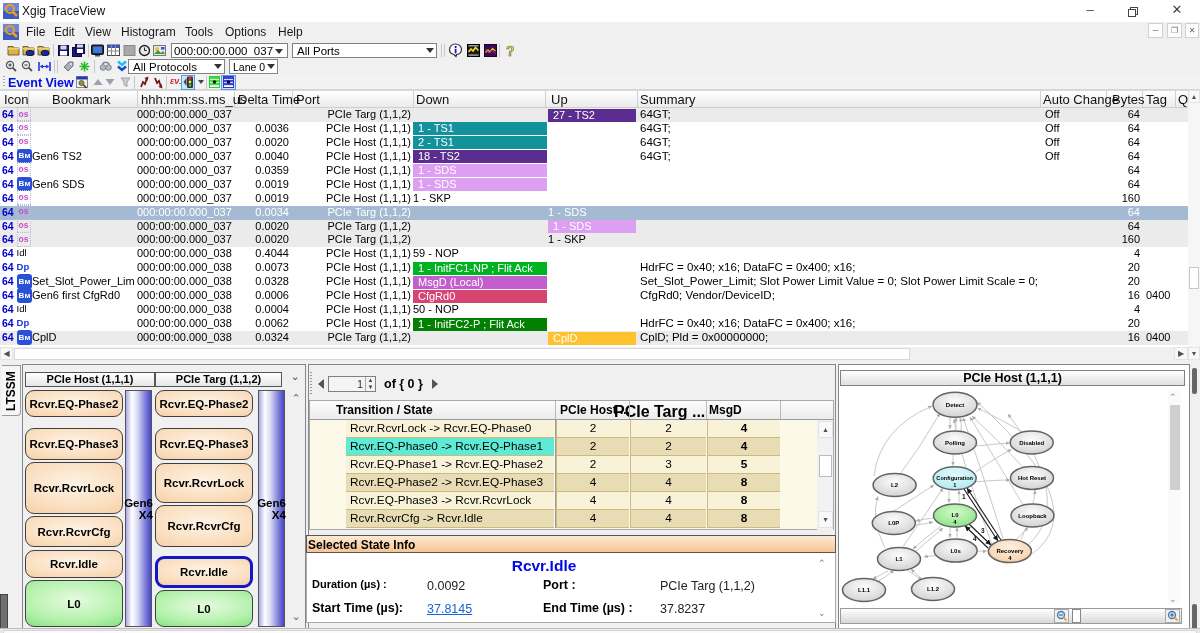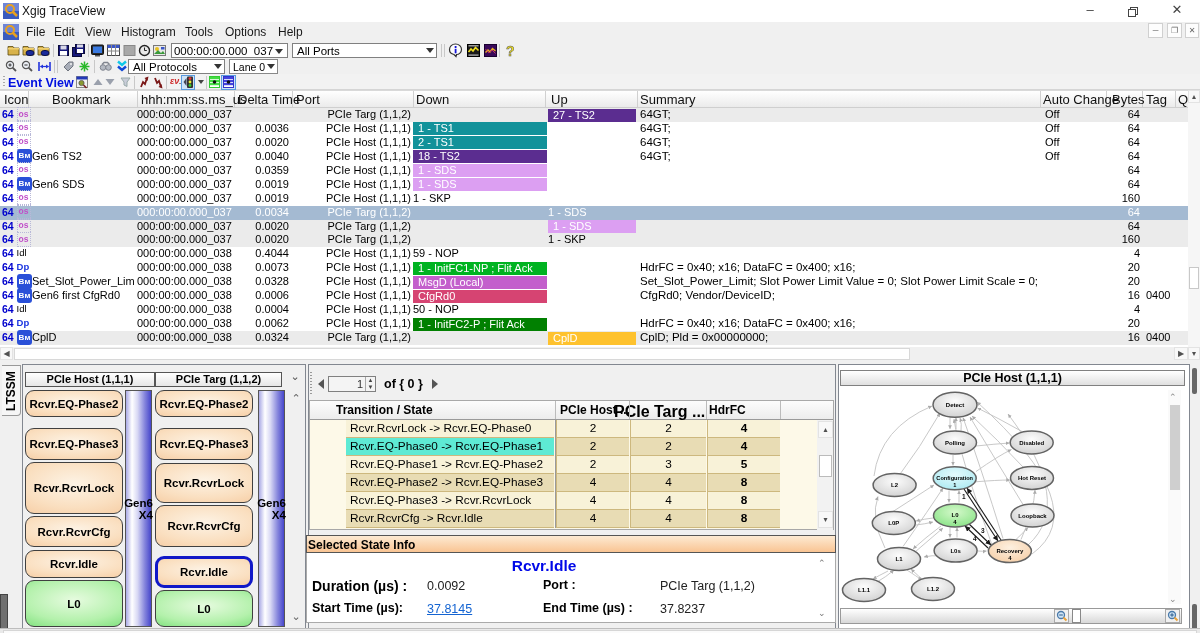--- a/index.html
+++ b/index.html
@@ -502,21 +502,21 @@
 <div class="abs" style="left:318px;top:379px;width:0;height:0;border-top:5px solid transparent;border-bottom:5px solid transparent;border-right:6px solid #555;"></div>
 <div class="abs" style="left:328px;top:376px;width:48px;height:16px;background:#f4f4f4;border:1px solid #808080;font-size:11px;text-align:right;line-height:14px;padding-right:12px;color:#333;">1</div>
 <div class="abs" style="left:365px;top:377px;width:10px;height:14px;border-left:1px solid #aaa;font-size:6px;color:#444;text-align:center;line-height:7px;">▲<br>▼</div>
 <div class="abs" style="left:384px;top:377px;font-weight:bold;font-size:12.5px;">of { 0 }</div>
 <div class="abs" style="left:432px;top:379px;width:0;height:0;border-top:5px solid transparent;border-bottom:5px solid transparent;border-left:6px solid #555;"></div>
 <div class="abs" style="left:309px;top:400px;width:525px;height:130px;background:#fdf9e8;border:1px solid #a8a8a8;"></div>
 <div class="abs" style="left:310px;top:400.5px;width:523px;height:19px;background:linear-gradient(#fcfcfc,#ececec);border-bottom:1px solid #999;"></div>
 <div class="abs" style="left:314px;top:403px;font-weight:bold;font-size:12px;margin-left:22px;">Transition / State</div>
 <div class="abs" style="left:560px;top:403px;font-weight:bold;font-size:12px;">PCIe Host ...</div>
 <div class="abs" style="left:614px;top:403px;font-weight:bold;font-size:16px;">PCIe Targ ...</div>
-<div class="abs" style="left:709px;top:403px;font-weight:bold;font-size:12px;">HdrFC</div>
+<div class="abs" style="left:709px;top:403px;font-weight:bold;font-size:12px;">MsgD</div>
 <div class="abs" style="left:555px;top:401px;width:1px;height:18px;background:#bbb;"></div>
 <div class="abs" style="left:629px;top:401px;width:1px;height:18px;background:#bbb;"></div>
 <div class="abs" style="left:706px;top:401px;width:1px;height:18px;background:#bbb;"></div>
 <div class="abs" style="left:780px;top:401px;width:1px;height:18px;background:#bbb;"></div>
 <div class="trow" style="top:420.4px;background:#f8f2d8;">Rcvr.RcvrLock -&gt; Rcvr.EQ-Phase0</div>
 <div class="tnum" style="left:556px;top:420.4px;width:73px;background:#f8f2d8;">2</div>
 <div class="tnum" style="left:630px;top:420.4px;width:76px;background:#f8f2d8;">2</div>
 <div class="tnum" style="left:707px;top:420.4px;width:73px;background:#f8f2d8;font-weight:bold;">4</div>
 <div class="trow" style="top:438.3px;background:#5eead4;">Rcvr.EQ-Phase0 -&gt; Rcvr.EQ-Phase1</div>
 <div class="tnum" style="left:556px;top:438.3px;width:73px;background:#e8dcb4;">2</div>
@@ -540,21 +540,21 @@
 <div class="tnum" style="left:707px;top:509.9px;width:73px;background:#e8dcb4;font-weight:bold;">8</div>
 <div class="abs" style="left:555px;top:420px;width:1px;height:108px;background:#9a9a9a;"></div>
 <div class="abs" style="left:817px;top:420px;width:16px;height:110px;background:#f2f2f2;"></div>
 <div class="abs sbtn" style="left:818px;top:421px;width:15px;height:17px;font-size:8px;line-height:16px;">▴</div>
 <div class="abs" style="left:819px;top:455px;width:13px;height:22px;background:#fff;border:1px solid #bbb;"></div>
 <div class="abs sbtn" style="left:818px;top:511px;width:15px;height:17px;font-size:8px;line-height:16px;">▾</div>
 <div class="abs" style="left:306px;top:535px;width:530px;height:18px;background:linear-gradient(#fdead2,#f9c493);border:1px solid #555;"></div>
 <div class="abs" style="left:308px;top:538px;font-weight:bold;font-size:12px;">Selected State Info</div>
 <div class="abs" style="left:306px;top:553px;width:530px;height:70px;background:#ffffff;border:1px solid #aaa;border-top:none;"></div>
 <div class="abs" style="left:488px;top:557px;width:112px;text-align:center;font-weight:bold;font-size:15.5px;color:#0008e8;">Rcvr.Idle</div>
-<div class="abs" style="left:312px;top:578px;font-weight:bold;font-size:14px;">Duration (µs) :</div>
+<div class="abs" style="left:312px;top:578px;font-weight:bold;font-size:11px;">Duration (µs) :</div>
 <div class="abs" style="left:427px;top:579px;font-size:12.5px;color:#222;">0.0092</div>
 <div class="abs" style="left:543px;top:578px;font-weight:bold;font-size:12.5px;">Port :</div>
 <div class="abs" style="left:660px;top:579px;font-size:12.5px;color:#222;">PCIe Targ (1,1,2)</div>
 <div class="abs" style="left:312px;top:601px;font-weight:bold;font-size:12.5px;">Start Time (µs):</div>
 <div class="abs" style="left:427px;top:602px;font-size:12.5px;color:#1464d2;text-decoration:underline;">37.8145</div>
 <div class="abs" style="left:543px;top:601px;font-weight:bold;font-size:12.5px;">End Time (µs) :</div>
 <div class="abs" style="left:660px;top:602px;font-size:12.5px;color:#222;">37.8237</div>
 <div class="abs" style="left:818px;top:558px;color:#777;font-size:9px;">⌃</div>
 <div class="abs" style="left:818px;top:608px;color:#777;font-size:9px;">⌄</div>
 </div>

